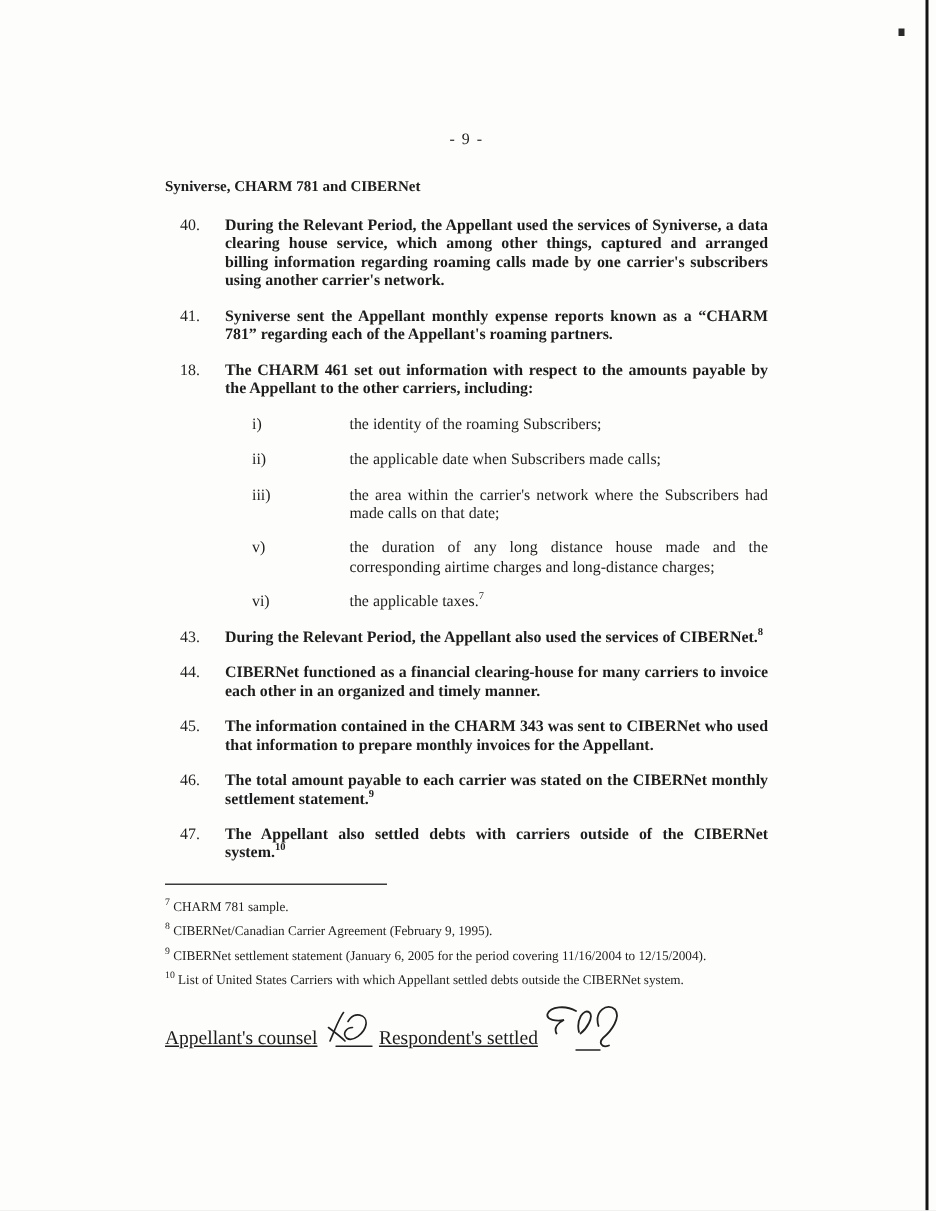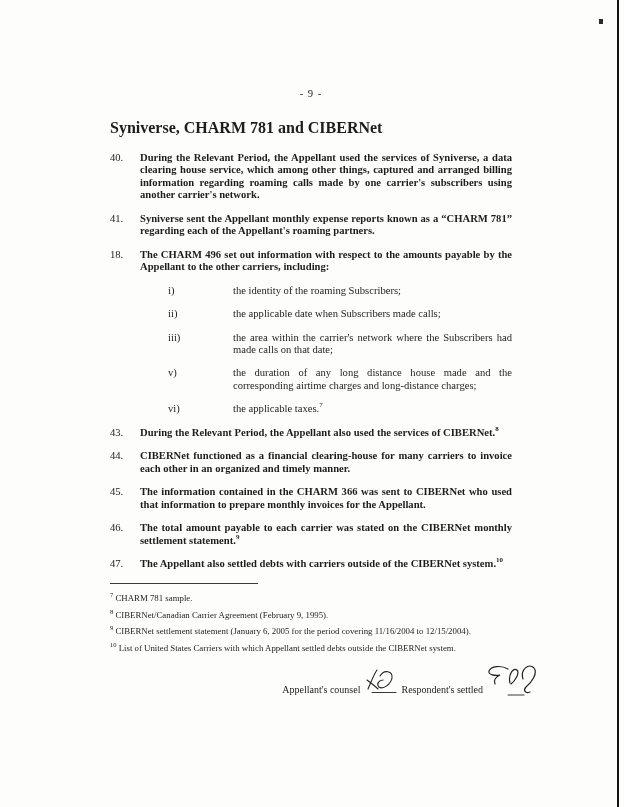--- a/index.html
+++ b/index.html
@@ -39,31 +39,32 @@
     width: 402px;
   }
   .page-number {
     text-align: center;
     font-size: 10.6px;
     letter-spacing: 1px;
     margin-bottom: 20px;
   }
   .doc-heading {
     font-weight: bold;
-    font-size: 16px;
+    font-size: 10px;
     margin-bottom: 15px;
   }
   .para {
     display: flex;
     margin-bottom: 11px;
     font-size: 10.6px;
     line-height: 12.45px;
   }
   .para .num {
     flex: 0 0 30px;
+    margin-left: 10px;
   }
   .para .body {
     flex: 1;
     text-align: justify;
     font-weight: bold;
   }
   .subitem {
     display: flex;
     margin: 0 0 11px 58px;
     font-size: 10.6px;
@@ -95,25 +96,26 @@
     font-size: 8.8px;
     line-height: 11px;
     margin-bottom: 5.5px;
   }
   .footnote sup {
     font-size: 6.5px;
     line-height: 0;
   }
   .sig-row {
     display: flex;
-    justify-content: flex-end;
+    justify-content: flex-start;
     align-items: flex-end;
     margin-top: 9px;
-    font-size: 10px;
+    font-size: 13px;
     width: 430px;
+    text-decoration: underline;
   }
   .sig-cell {
     display: flex;
     align-items: flex-end;
     white-space: nowrap;
   }
   .sig-svg {
     display: block;
     margin-left: 3px;
   }
@@ -142,21 +144,21 @@
       <span class="body">During the Relevant Period, the Appellant used the services of Syniverse, a data clearing house service, which among other things, captured and arranged billing information regarding roaming calls made by one carrier's subscribers using another carrier's network.</span>
     </div>
 
     <div class="para">
       <span class="num">41.</span>
       <span class="body">Syniverse sent the Appellant monthly expense reports known as a “CHARM 781” regarding each of the Appellant's roaming partners.</span>
     </div>
 
     <div class="para">
       <span class="num">18.</span>
-      <span class="body">The CHARM 496 set out information with respect to the amounts payable by the Appellant to the other carriers, including:</span>
+      <span class="body">The CHARM 461 set out information with respect to the amounts payable by the Appellant to the other carriers, including:</span>
     </div>
 
     <div class="subitem">
       <span class="sub-label">i)</span>
       <span class="body">the identity of the roaming Subscribers;</span>
     </div>
 
     <div class="subitem">
       <span class="sub-label">ii)</span>
       <span class="body">the applicable date when Subscribers made calls;</span>
@@ -183,21 +185,21 @@
       <span class="body"><span>During the Relevant Period, the Appellant also used the services of CIBERNet.</span><sup class="fn-ref">8</sup></span>
     </div>
 
     <div class="para">
       <span class="num">44.</span>
       <span class="body">CIBERNet functioned as a financial clearing-house for many carriers to invoice each other in an organized and timely manner.</span>
     </div>
 
     <div class="para">
       <span class="num">45.</span>
-      <span class="body">The information contained in the CHARM 366 was sent to CIBERNet who used that information to prepare monthly invoices for the Appellant.</span>
+      <span class="body">The information contained in the CHARM 343 was sent to CIBERNet who used that information to prepare monthly invoices for the Appellant.</span>
     </div>
 
     <div class="para">
       <span class="num">46.</span>
       <span class="body"><span>The total amount payable to each carrier was stated on the CIBERNet monthly settlement statement.</span><sup class="fn-ref">9</sup></span>
     </div>
 
     <div class="para">
       <span class="num">47.</span>
       <span class="body"><span>The Appellant also settled debts with carriers outside of the CIBERNet system.</span><sup class="fn-ref">10</sup></span>

